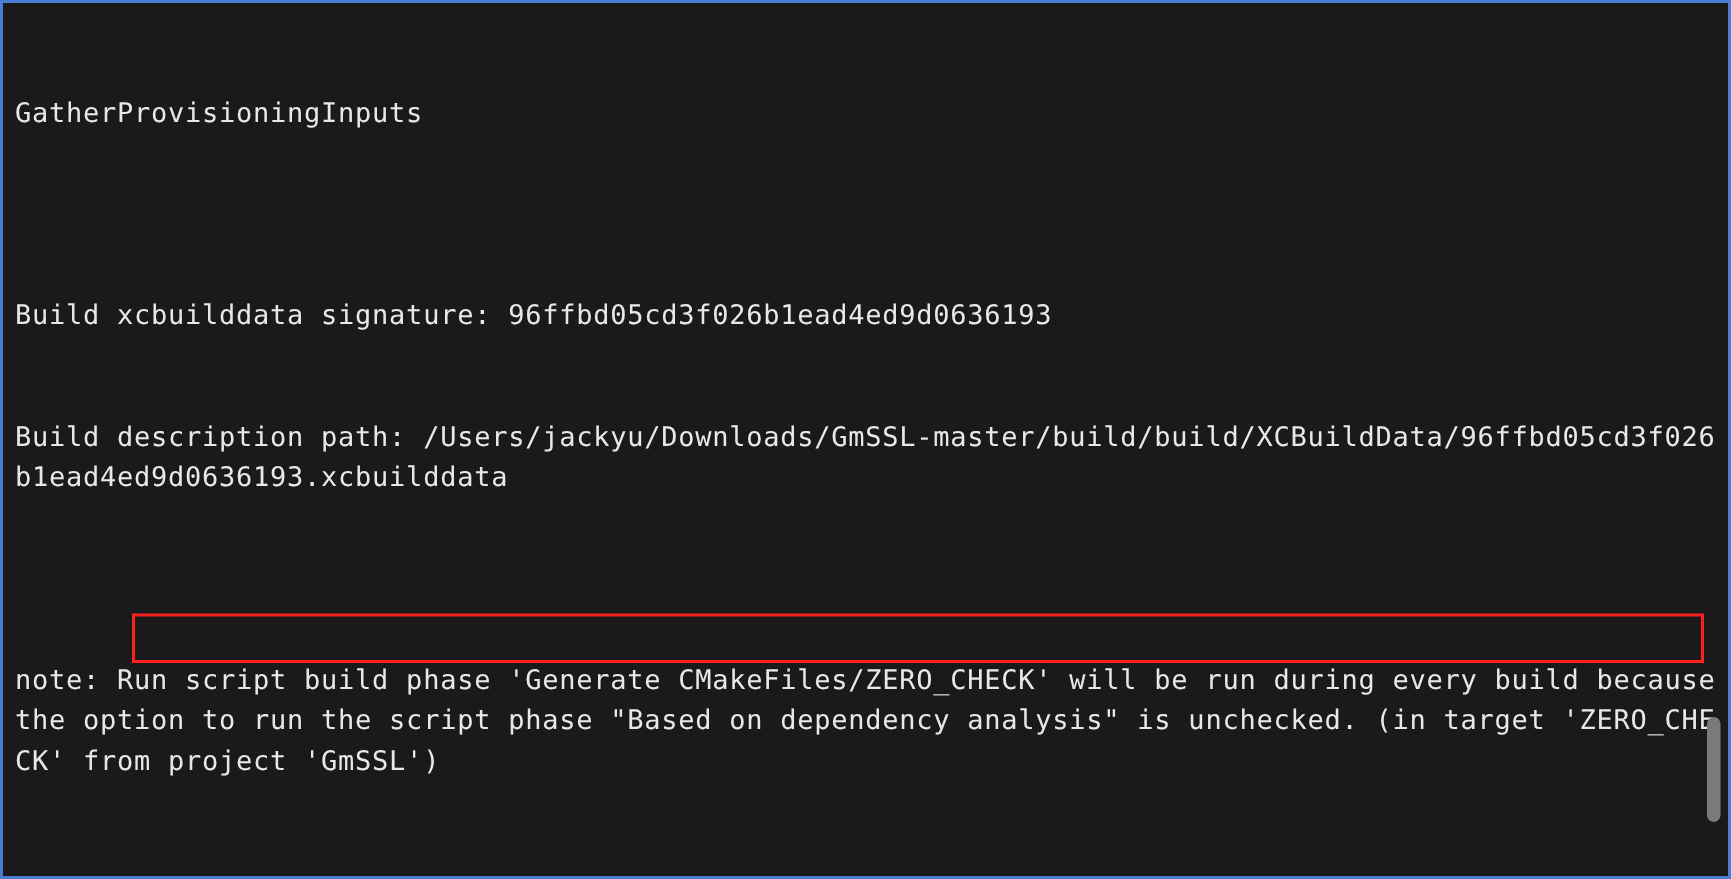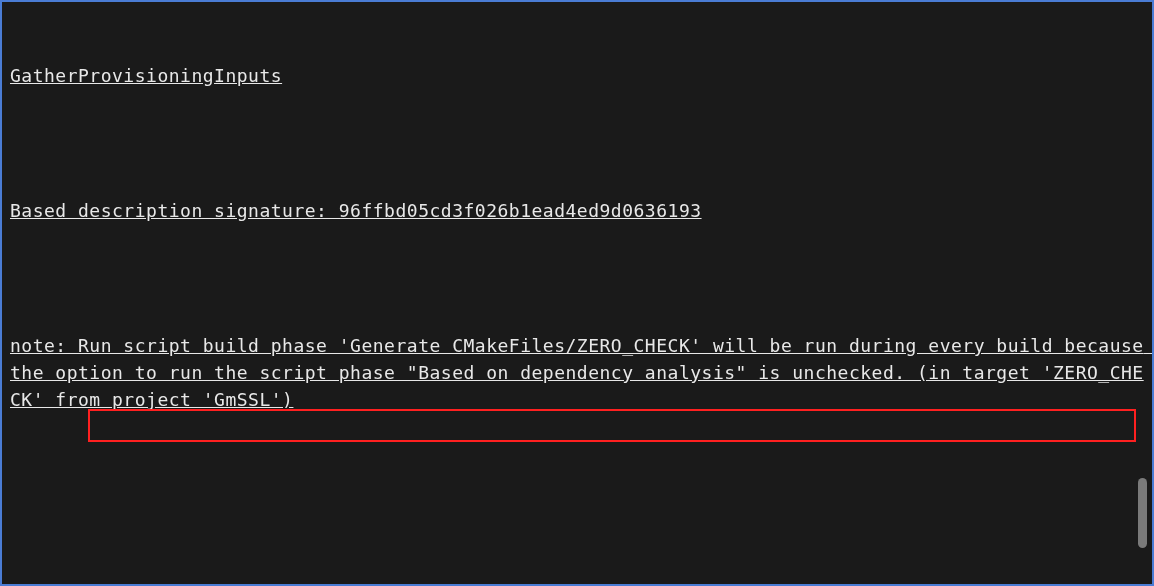--- a/index.html
+++ b/index.html
@@ -19,21 +19,20 @@
       border: 2px solid #4a7cd4;
     }
     .terminal {
       padding: 6px 8px;
       white-space: pre-wrap;
       word-break: break-all;
       letter-spacing: 0.5px;
     }
     .line {
       display: block;
-      text-decoration: underline;
     }
     .highlight-box {
       position: absolute;
       border: 2px solid #ff2020;
       pointer-events: none;
       box-sizing: border-box;
     }
     .scrollbar {
       position: absolute;
       right: 5px;
@@ -49,21 +48,22 @@
       background: #7a7a7a;
       border-radius: 5px;
     }
   </style>
 </head>
 <body>
 
 <div class="terminal">
   <span class="line">GatherProvisioningInputs</span>
   <span class="line"></span>
-  <span class="line">Based description signature: 96ffbd05cd3f026b1ead4ed9d0636193</span>
+  <span class="line">Build xcbuilddata signature: 96ffbd05cd3f026b1ead4ed9d0636193</span>
+  <span class="line">Build description path: /Users/jackyu/Downloads/GmSSL-master/build/build/XCBuildData/96ffbd05cd3f026b1ead4ed9d0636193.xcbuilddata</span>
   <span class="line"></span>
   <span class="line">note: Run script build phase 'Generate CMakeFiles/ZERO_CHECK' will be run during every build because the option to run the script phase "Based on dependency analysis" is unchecked. (in target 'ZERO_CHECK' from project 'GmSSL')</span>
   
   
   
   
 </div>
 
 <div class="highlight-box" style="top:407px;left:86px;width:1048px;height:33px;"></div>
 

